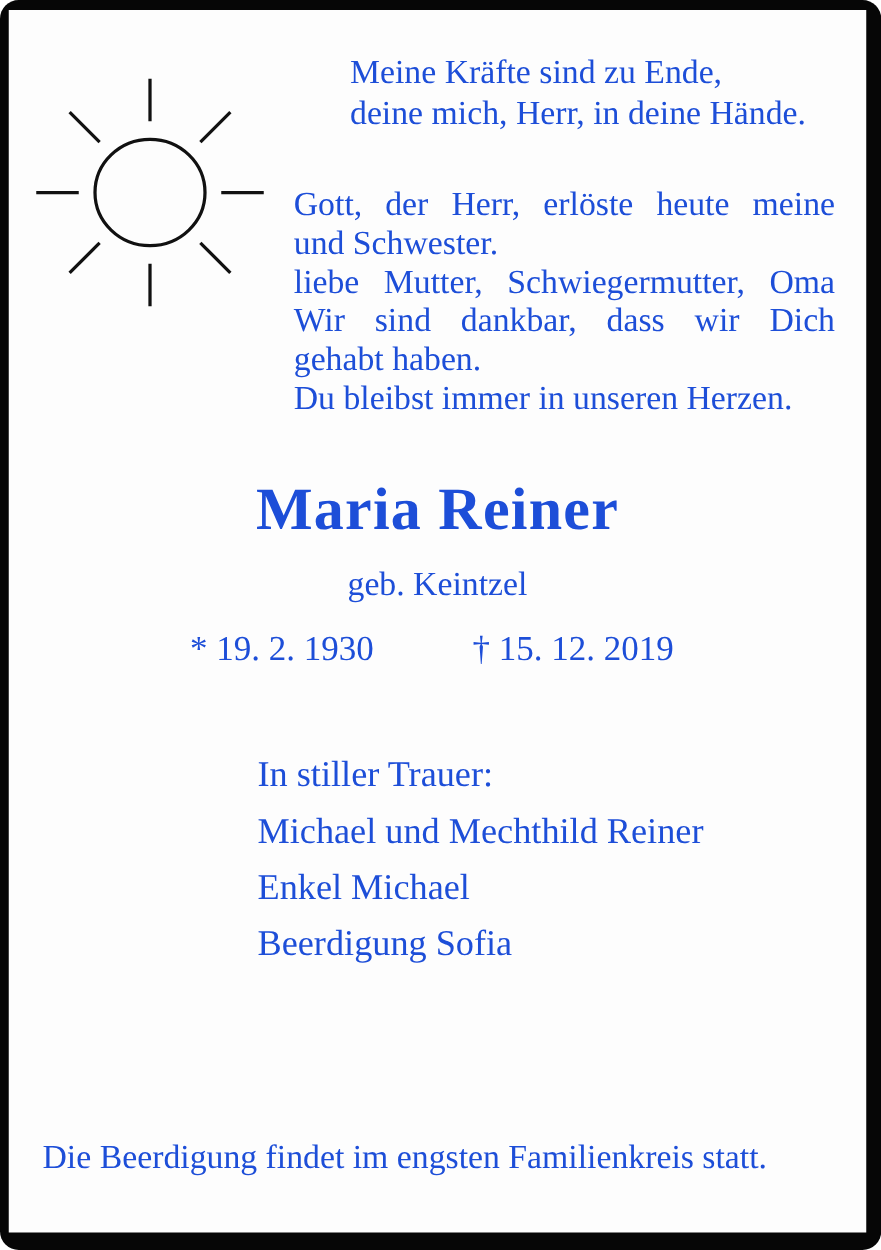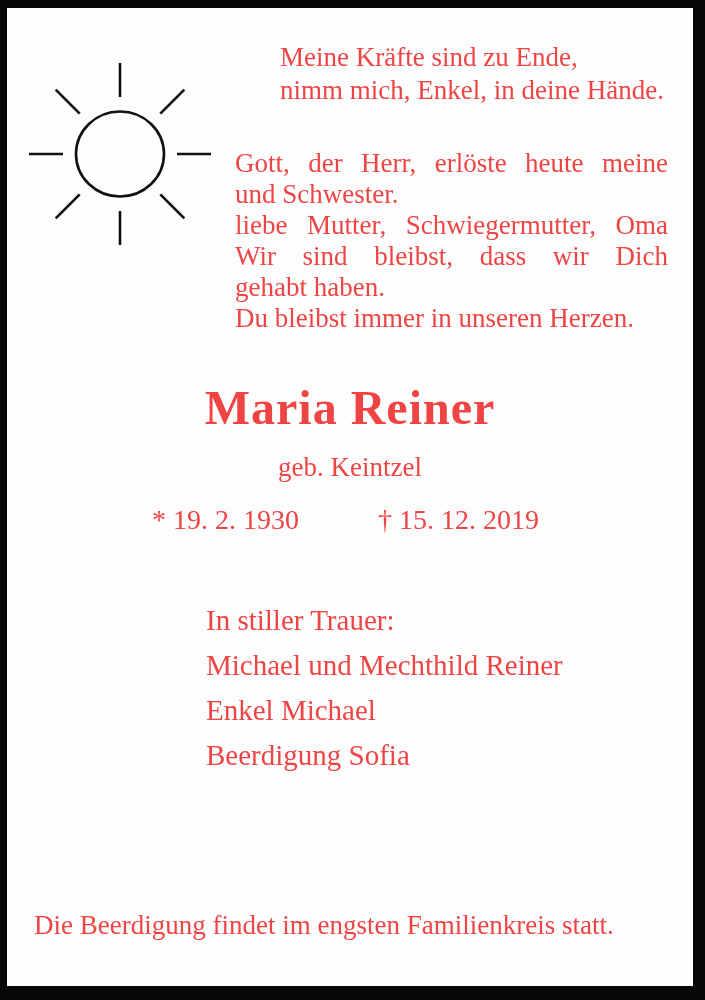--- a/index.html
+++ b/index.html
@@ -118,46 +118,46 @@
     top: 909px;
     font-size: 27px;
     line-height: 32px;
     white-space: nowrap;
     text-align: center;
   }
 </style>
 </head>
 <body>
 
-<div class="stage" style="background: rgb(253, 253, 253); color: #ef4444;">
+<div class="stage" style="background: rgb(253, 253, 253); color: #1d4ed8; border-radius: 15px;">
 
   <svg class="sun" viewBox="0 0 200 200" xmlns="http://www.w3.org/2000/svg" aria-hidden="true">
     <g stroke="#111111" stroke-width="2.6" fill="none" stroke-linecap="butt">
       <ellipse cx="100" cy="100" rx="44" ry="42.5"></ellipse>
       <line x1="100" y1="9" x2="100" y2="43"></line>
       <line x1="100" y1="157" x2="100" y2="191"></line>
       <line x1="157" y1="100" x2="191" y2="100"></line>
       <line x1="9" y1="100" x2="43" y2="100"></line>
       <line x1="140.3" y1="59.7" x2="164.3" y2="35.7"></line>
       <line x1="59.7" y1="59.7" x2="35.7" y2="35.7"></line>
       <line x1="140.3" y1="140.3" x2="164.3" y2="164.3"></line>
       <line x1="59.7" y1="140.3" x2="35.7" y2="164.3"></line>
     </g>
   </svg>
 
   <div class="epigraph">
     <div>Meine Kräfte sind zu Ende,</div>
-    <div>nimm mich, Enkel, in deine Hände.</div>
+    <div>deine mich, Herr, in deine Hände.</div>
   </div>
 
   <div class="announcement">
     <div class="line stretch">Gott, der Herr, erlöste heute meine</div>
     <div class="line">und Schwester.</div>
     <div class="line stretch">liebe Mutter, Schwiegermutter, Oma</div>
-    <div class="line stretch">Wir sind bleibst, dass wir Dich</div>
+    <div class="line stretch">Wir sind dankbar, dass wir Dich</div>
     <div class="line">gehabt haben.</div>
     <div class="line">Du bleibst immer in unseren Herzen.</div>
   </div>
 
   <div class="name">Maria Reiner</div>
 
   <div class="maiden">geb. Keintzel</div>
 
   <div class="dates">
     <span class="birth">* 19. 2. 1930</span>

